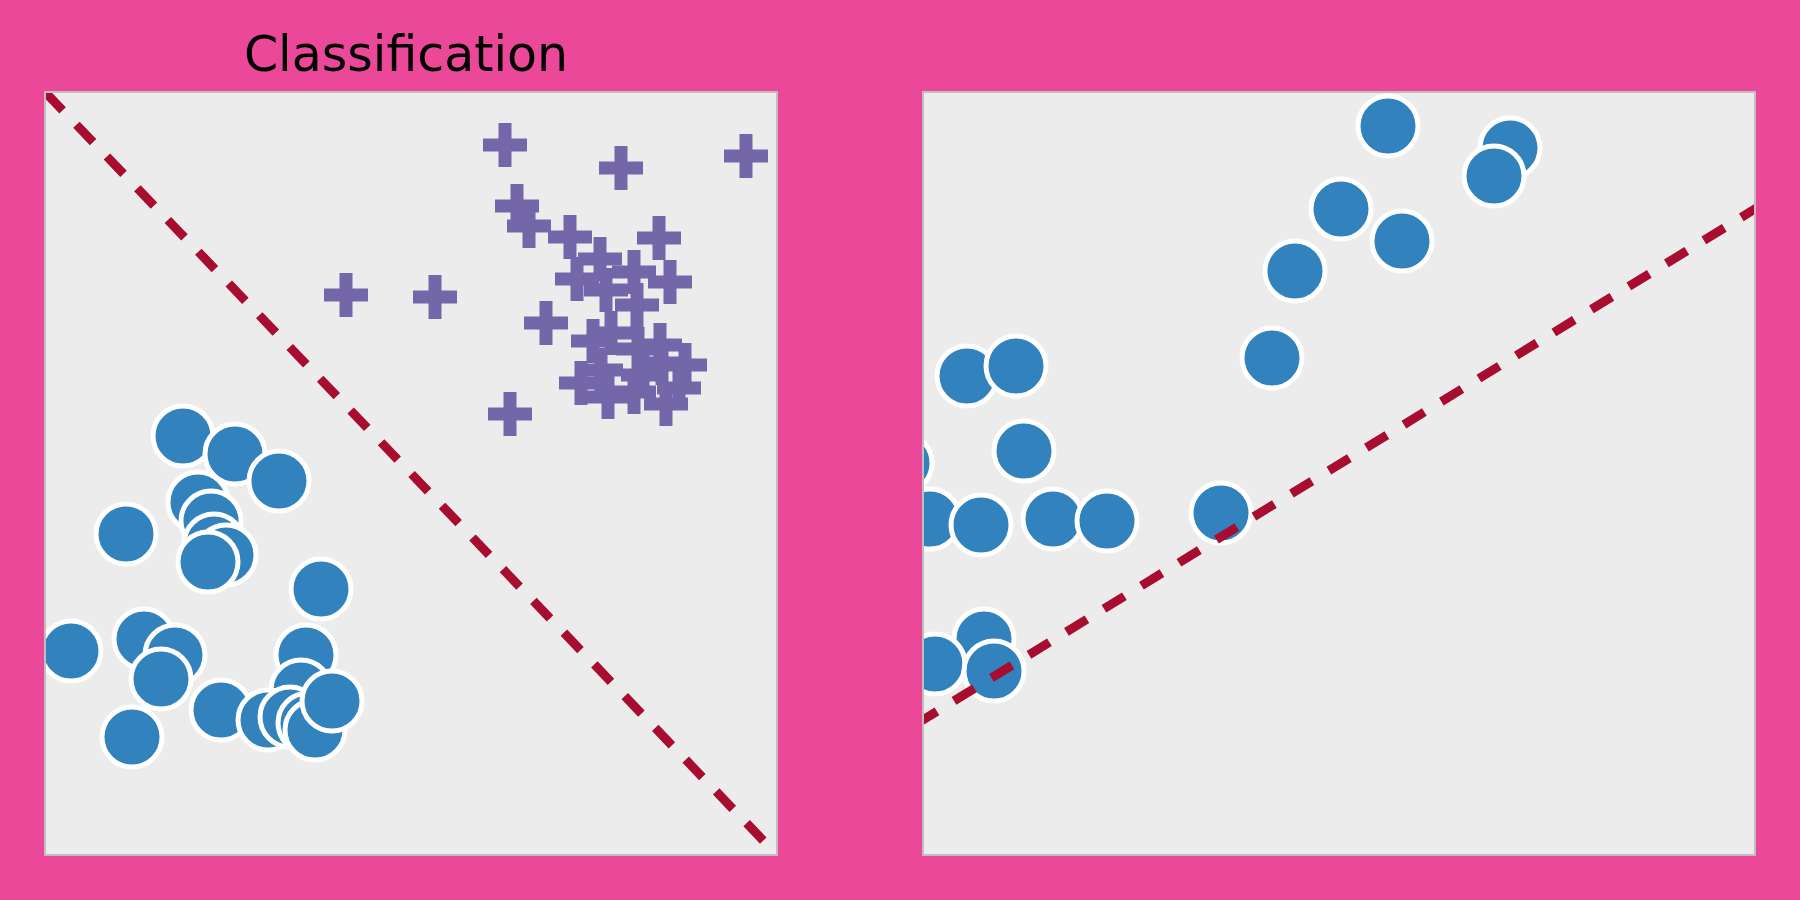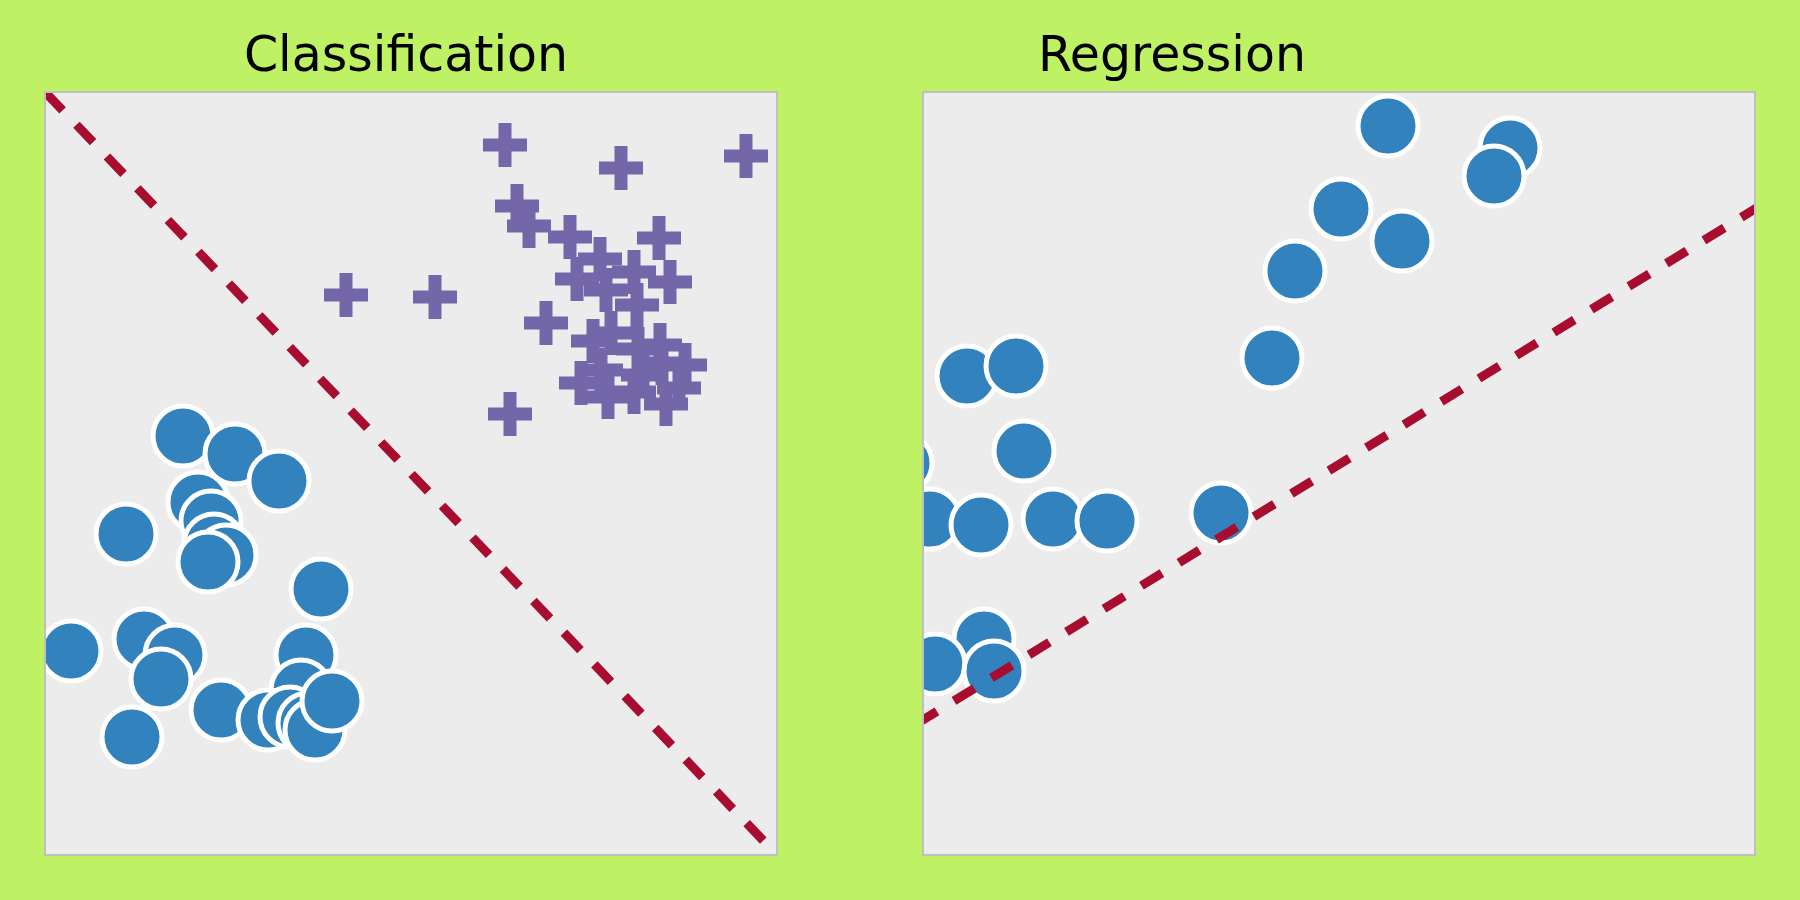--- a/index.html
+++ b/index.html
@@ -40,21 +40,21 @@
   .axes svg {
     position: absolute;
     left: 0;
     top: 0;
     display: block;
   }
 </style>
 </head>
 <body>
 
-<div id="figure" style="width: 1800px; height: 900px; background: #bef264;">
+<div id="figure" style="width: 1800px; height: 900px; background: #ec4899;">
 
   <div class="panel-title" id="title-classification" style="left: 6px; top: 30px; width: 800px; color: rgb(0, 0, 0);">Classification</div>
 
   <div class="axes" id="axes-classification" style="left: 44px; top: 91px; width: 734px; height: 765px; background: rgb(236, 236, 236); border-color: rgb(191, 191, 191);">
     <svg id="svg-classification" width="734" height="765" viewBox="0 0 734 765">
         <g>
           <line x1="0" y1="0" x2="734" y2="765" stroke="#a80c2e" stroke-width="9" stroke-dasharray="24 20" stroke-linecap="butt"></line>
         </g>
         <g>
           <g>
@@ -201,21 +201,20 @@
             <circle cx="222" cy="627" r="30" fill="#3182bd" stroke="#ffffff" stroke-width="5"></circle>
             <circle cx="244" cy="624" r="30" fill="#3182bd" stroke="#ffffff" stroke-width="5"></circle>
             <circle cx="262" cy="630" r="30" fill="#3182bd" stroke="#ffffff" stroke-width="5"></circle>
             <circle cx="269" cy="637" r="30" fill="#3182bd" stroke="#ffffff" stroke-width="5"></circle>
             <circle cx="286" cy="608" r="30" fill="#3182bd" stroke="#ffffff" stroke-width="5"></circle>
           </g>
         </g>
       </svg>
   </div>
 
-  <div class="panel-title" id="title-regression" style="left: 772px; top: 30px; width: 800px; color: rgb(0, 0, 0);">Regression</div>
 
   <div class="axes" id="axes-regression" style="left: 922px; top: 91px; width: 834px; height: 765px; background: rgb(236, 236, 236); border-color: rgb(191, 191, 191);">
     <svg id="svg-regression" width="834" height="765" viewBox="0 0 834 765">
         <g>
           <g>
             <circle cx="464" cy="33" r="30" fill="#3182bd" stroke="#ffffff" stroke-width="5"></circle>
             <circle cx="586" cy="55" r="30" fill="#3182bd" stroke="#ffffff" stroke-width="5"></circle>
             <circle cx="570" cy="83" r="30" fill="#3182bd" stroke="#ffffff" stroke-width="5"></circle>
             <circle cx="417" cy="116" r="30" fill="#3182bd" stroke="#ffffff" stroke-width="5"></circle>
             <circle cx="478" cy="148" r="30" fill="#3182bd" stroke="#ffffff" stroke-width="5"></circle>

